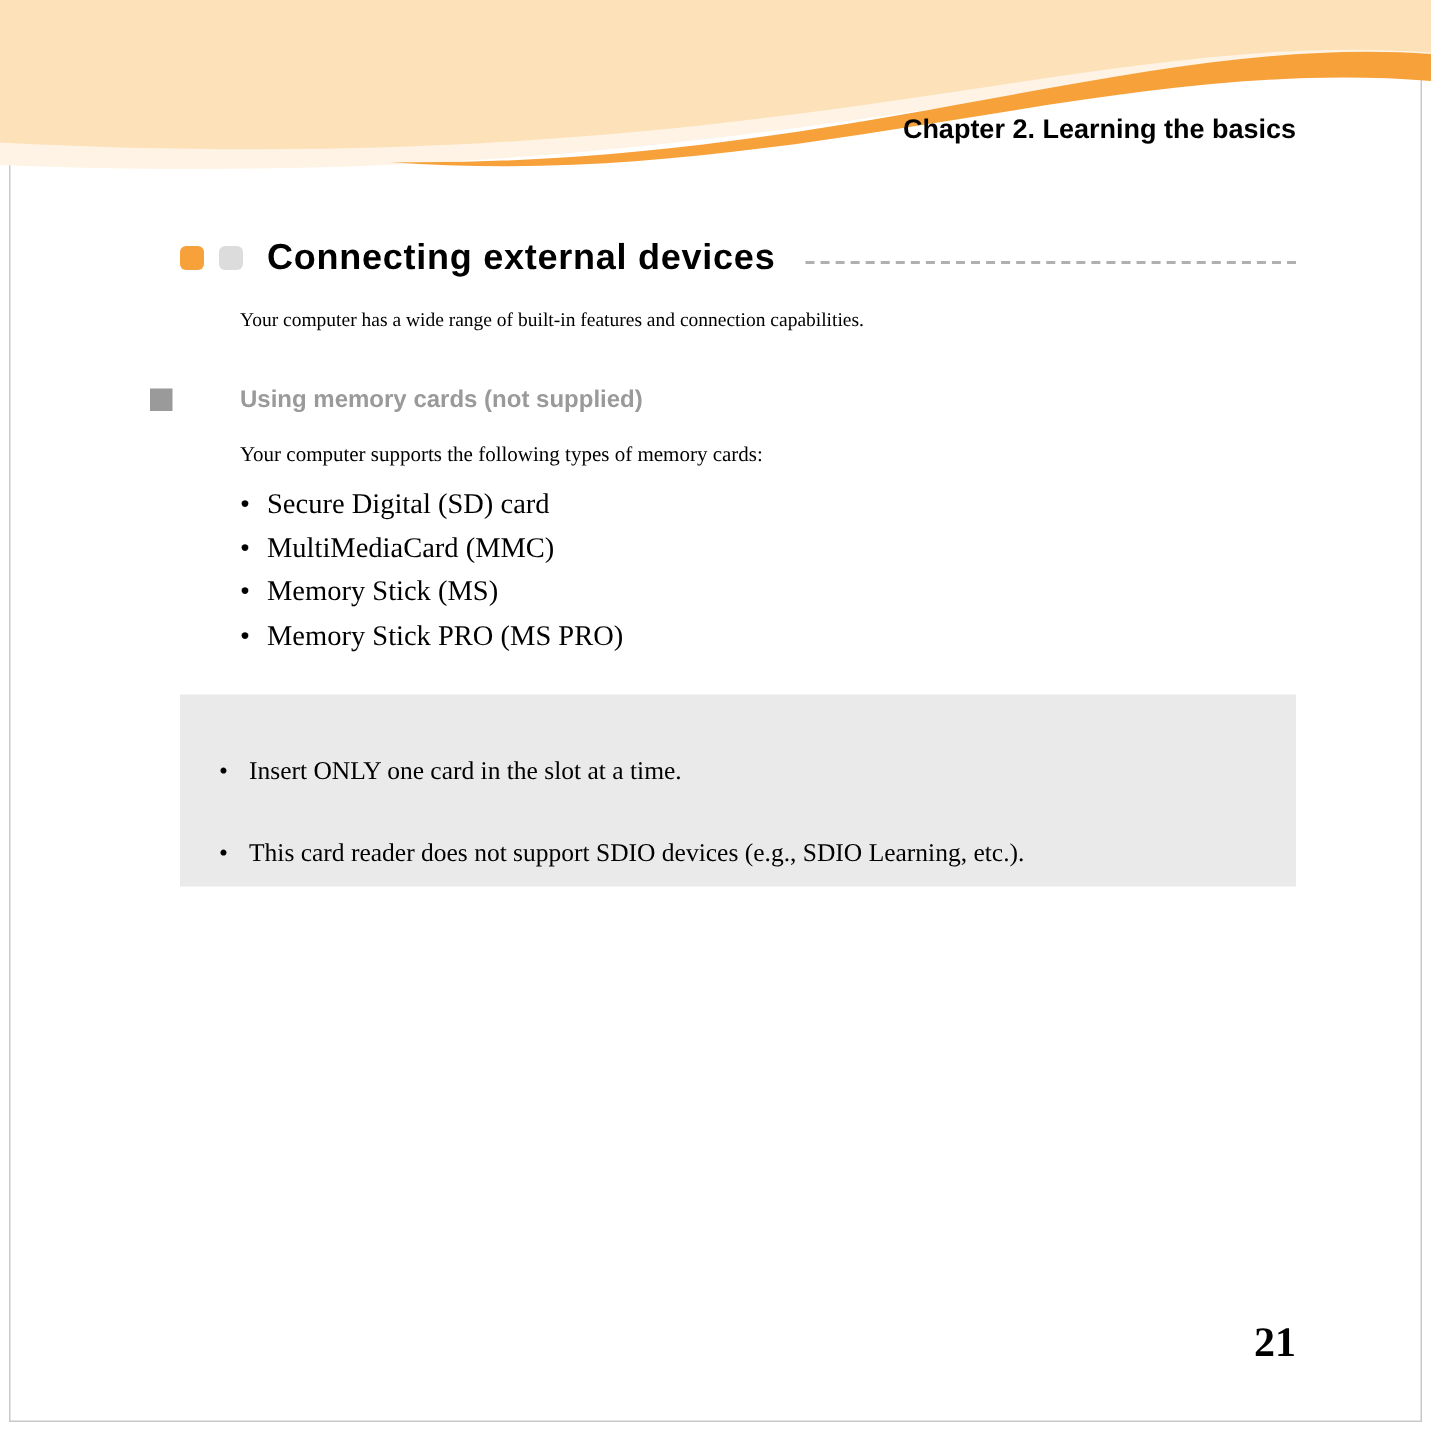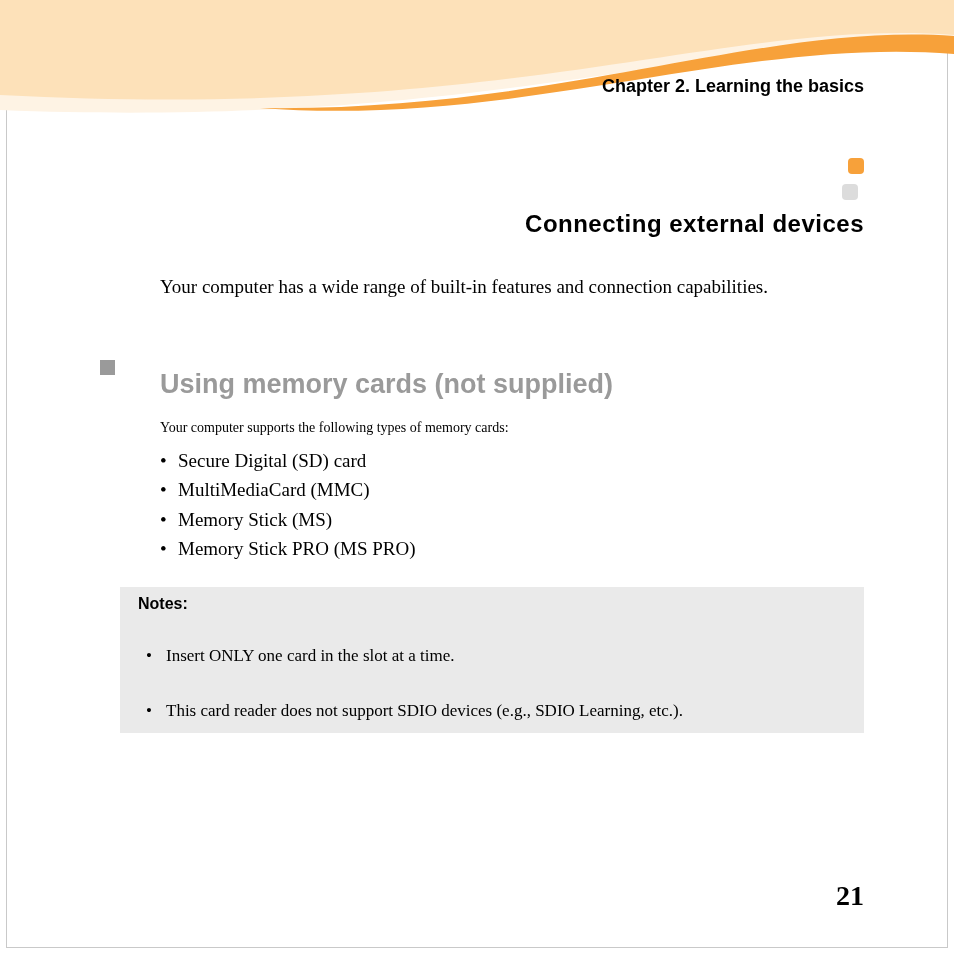--- a/index.html
+++ b/index.html
@@ -32,24 +32,23 @@
     color: #000;
   }
   .content {
     position: absolute;
     top: 158px;
     left: 120px;
     right: 90px;
   }
   .section-title-row {
     display: flex;
-    align-items: flex-end;
+    align-items: center;
     gap: 10px;
     margin-bottom: 18px;
-    flex-direction: column;
   }
   .orange-bullet {
     width: 16px; height: 16px;
     background: #f7a13a;
     border-radius: 4px;
   }
   .gray-bullet {
     width: 16px; height: 16px;
     background: #dcdcdc;
     border-radius: 4px;
@@ -66,42 +65,41 @@
   .title-dash {
     flex: 1;
     border-top: 2px dashed #b0b0b0;
     margin-left: 10px;
     margin-top: 6px;
   }
   .body-indent {
     margin-left: 40px;
   }
   .body-text {
-    font-size: 19px;
+    font-size: 13px;
     color: #000;
     line-height: 1.35;
     margin-bottom: 36px;
   }
   .subsection-row {
     display: flex;
     align-items: center;
     margin-left: -20px;
     margin-bottom: 20px;
   }
   .square-bullet {
     width: 15px; height: 15px;
     background: #9a9a9a;
     margin-right: 45px;
   }
   .subsection-title {
     font-family: Arial, Helvetica, sans-serif;
     font-weight: bold;
-    font-size: 27px;
+    font-size: 16px;
     color: #9a9a9a;
-    margin-top: 33px;
   }
   .list-intro {
     font-size: 14px;
     margin-bottom: 10px;
   }
   ul.card-list {
     list-style: none;
     margin-bottom: 24px;
   }
   ul.card-list li {
@@ -184,21 +182,20 @@
     <p class="list-intro">Your computer supports the following types of memory cards:</p>
     <ul class="card-list">
       <li>Secure Digital (SD) card</li>
       <li>MultiMediaCard (MMC)</li>
       <li>Memory Stick (MS)</li>
       <li>Memory Stick PRO (MS PRO)</li>
     </ul>
   </div>
 
   <div class="notes-box">
-    <div class="notes-title">Notes:</div>
     <ul>
       <li>Insert ONLY one card in the slot at a time.</li>
       <li>This card reader does not support SDIO devices (e.g., SDIO Learning, etc.).</li>
     </ul>
   </div>
 
 </div>
 
 <div class="page-number">21</div>
 

